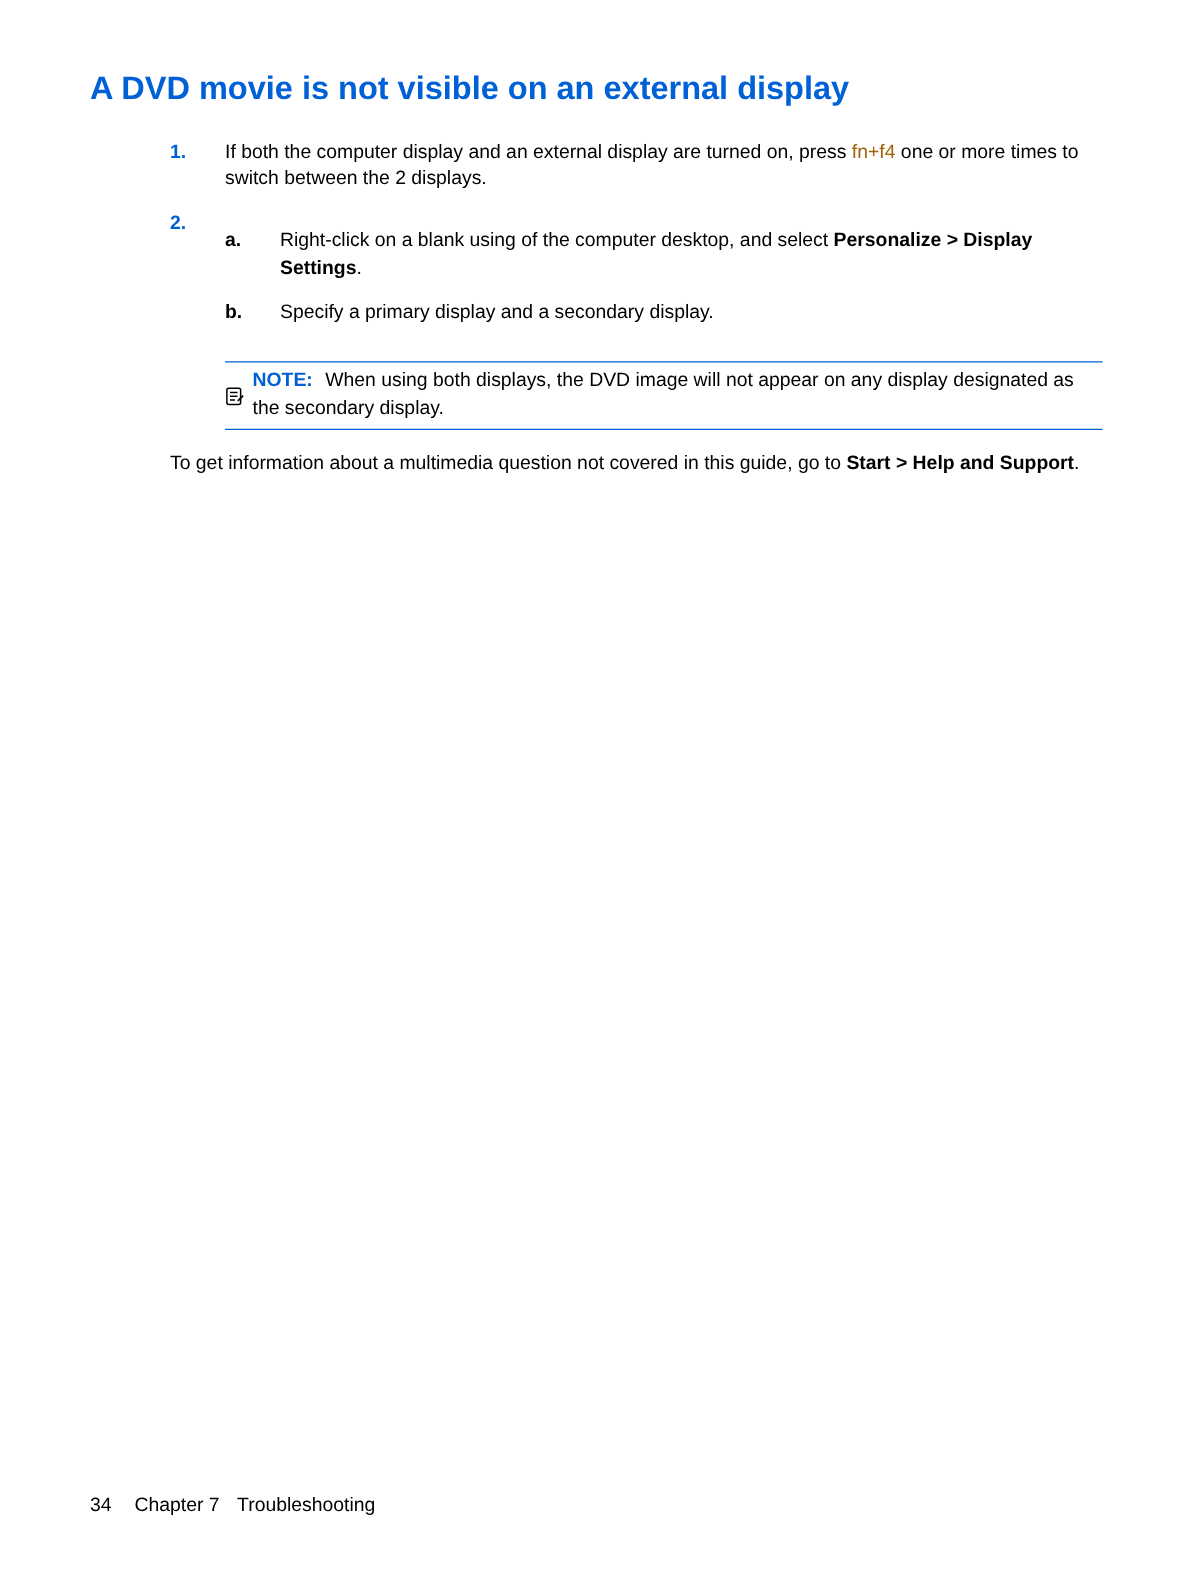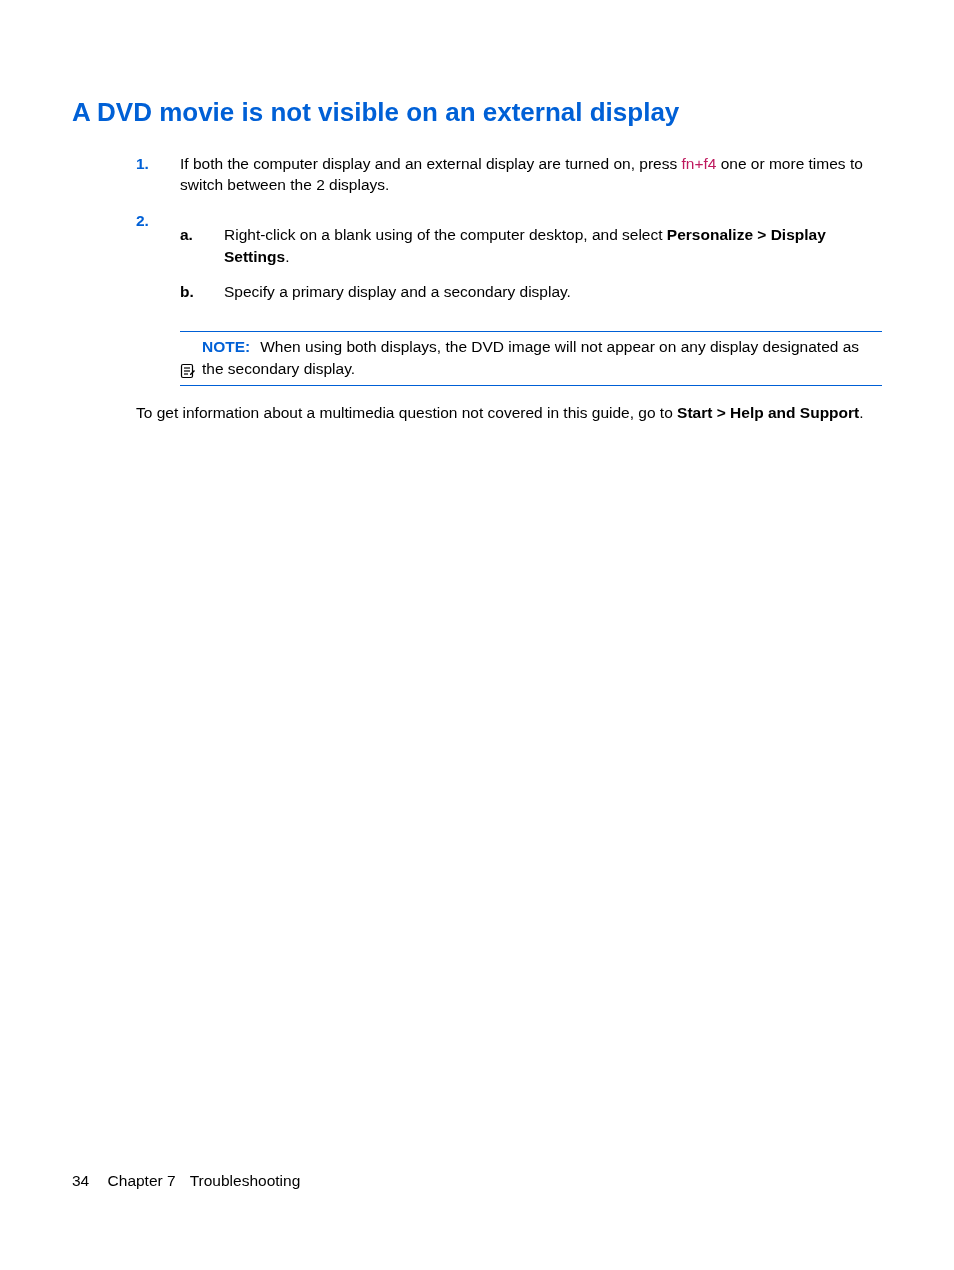--- a/index.html
+++ b/index.html
@@ -5,21 +5,21 @@
     * { box-sizing: border-box; margin: 0; padding: 0; }
     html, body {
       width: 954px;
       height: 1270px;
       font-family: Arial, Helvetica, sans-serif;
       background: #fff;
       color: #000;
       position: relative;
     }
     .page {
-      padding: 96px 72px 60px 72px;
+      padding: 54px 72px 60px 72px;
       width: 100%;
       height: 100%;
       position: relative;
     }
     h1.heading {
       color: #0060d6;
       font-size: 26px;
       font-weight: bold;
       margin-bottom: 24px;
       line-height: 1.25;
@@ -51,35 +51,35 @@
       margin-bottom: 14px;
     }
     .li-marker-inner {
       font-weight: bold;
       flex: 0 0 44px;
     }
     .li-body-inner {
       flex: 1;
     }
     .bold { font-weight: bold; }
-    .key { color: #be185d; }
+    .key { color: #a16207; }
     .note-block {
       margin-left: 108px;
       margin-top: 8px;
       margin-bottom: 16px;
     }
     .note-rule {
       border: none;
       border-top: 1px solid #0060d6;
       margin-left: 0;
     }
     .note-row {
       display: flex;
       padding: 4px 0 6px 0;
-      align-items: flex-end;
+      align-items: center;
     }
     .note-icon {
       flex: 0 0 22px;
       display: inline-block;
       margin-top: 2px;
     }
     .note-icon svg { display:block; }
     .note-label {
       color: #0060d6;
       font-weight: bold;
@@ -87,21 +87,21 @@
       white-space: nowrap;
     }
     .note-text { flex: 1; }
     .after-note {
       margin-left: 64px;
       margin-top: 4px;
     }
     .footer {
       position: absolute;
       left: 72px;
-      bottom: 80px;
+      bottom: 56px;
       font-size: 15.5px;
     }
     .footer .pn { margin-right: 14px; }
     .footer .chap { margin-right: 10px; }
   </style>
 </head>
 <body>
 
 <div class="page">
 

